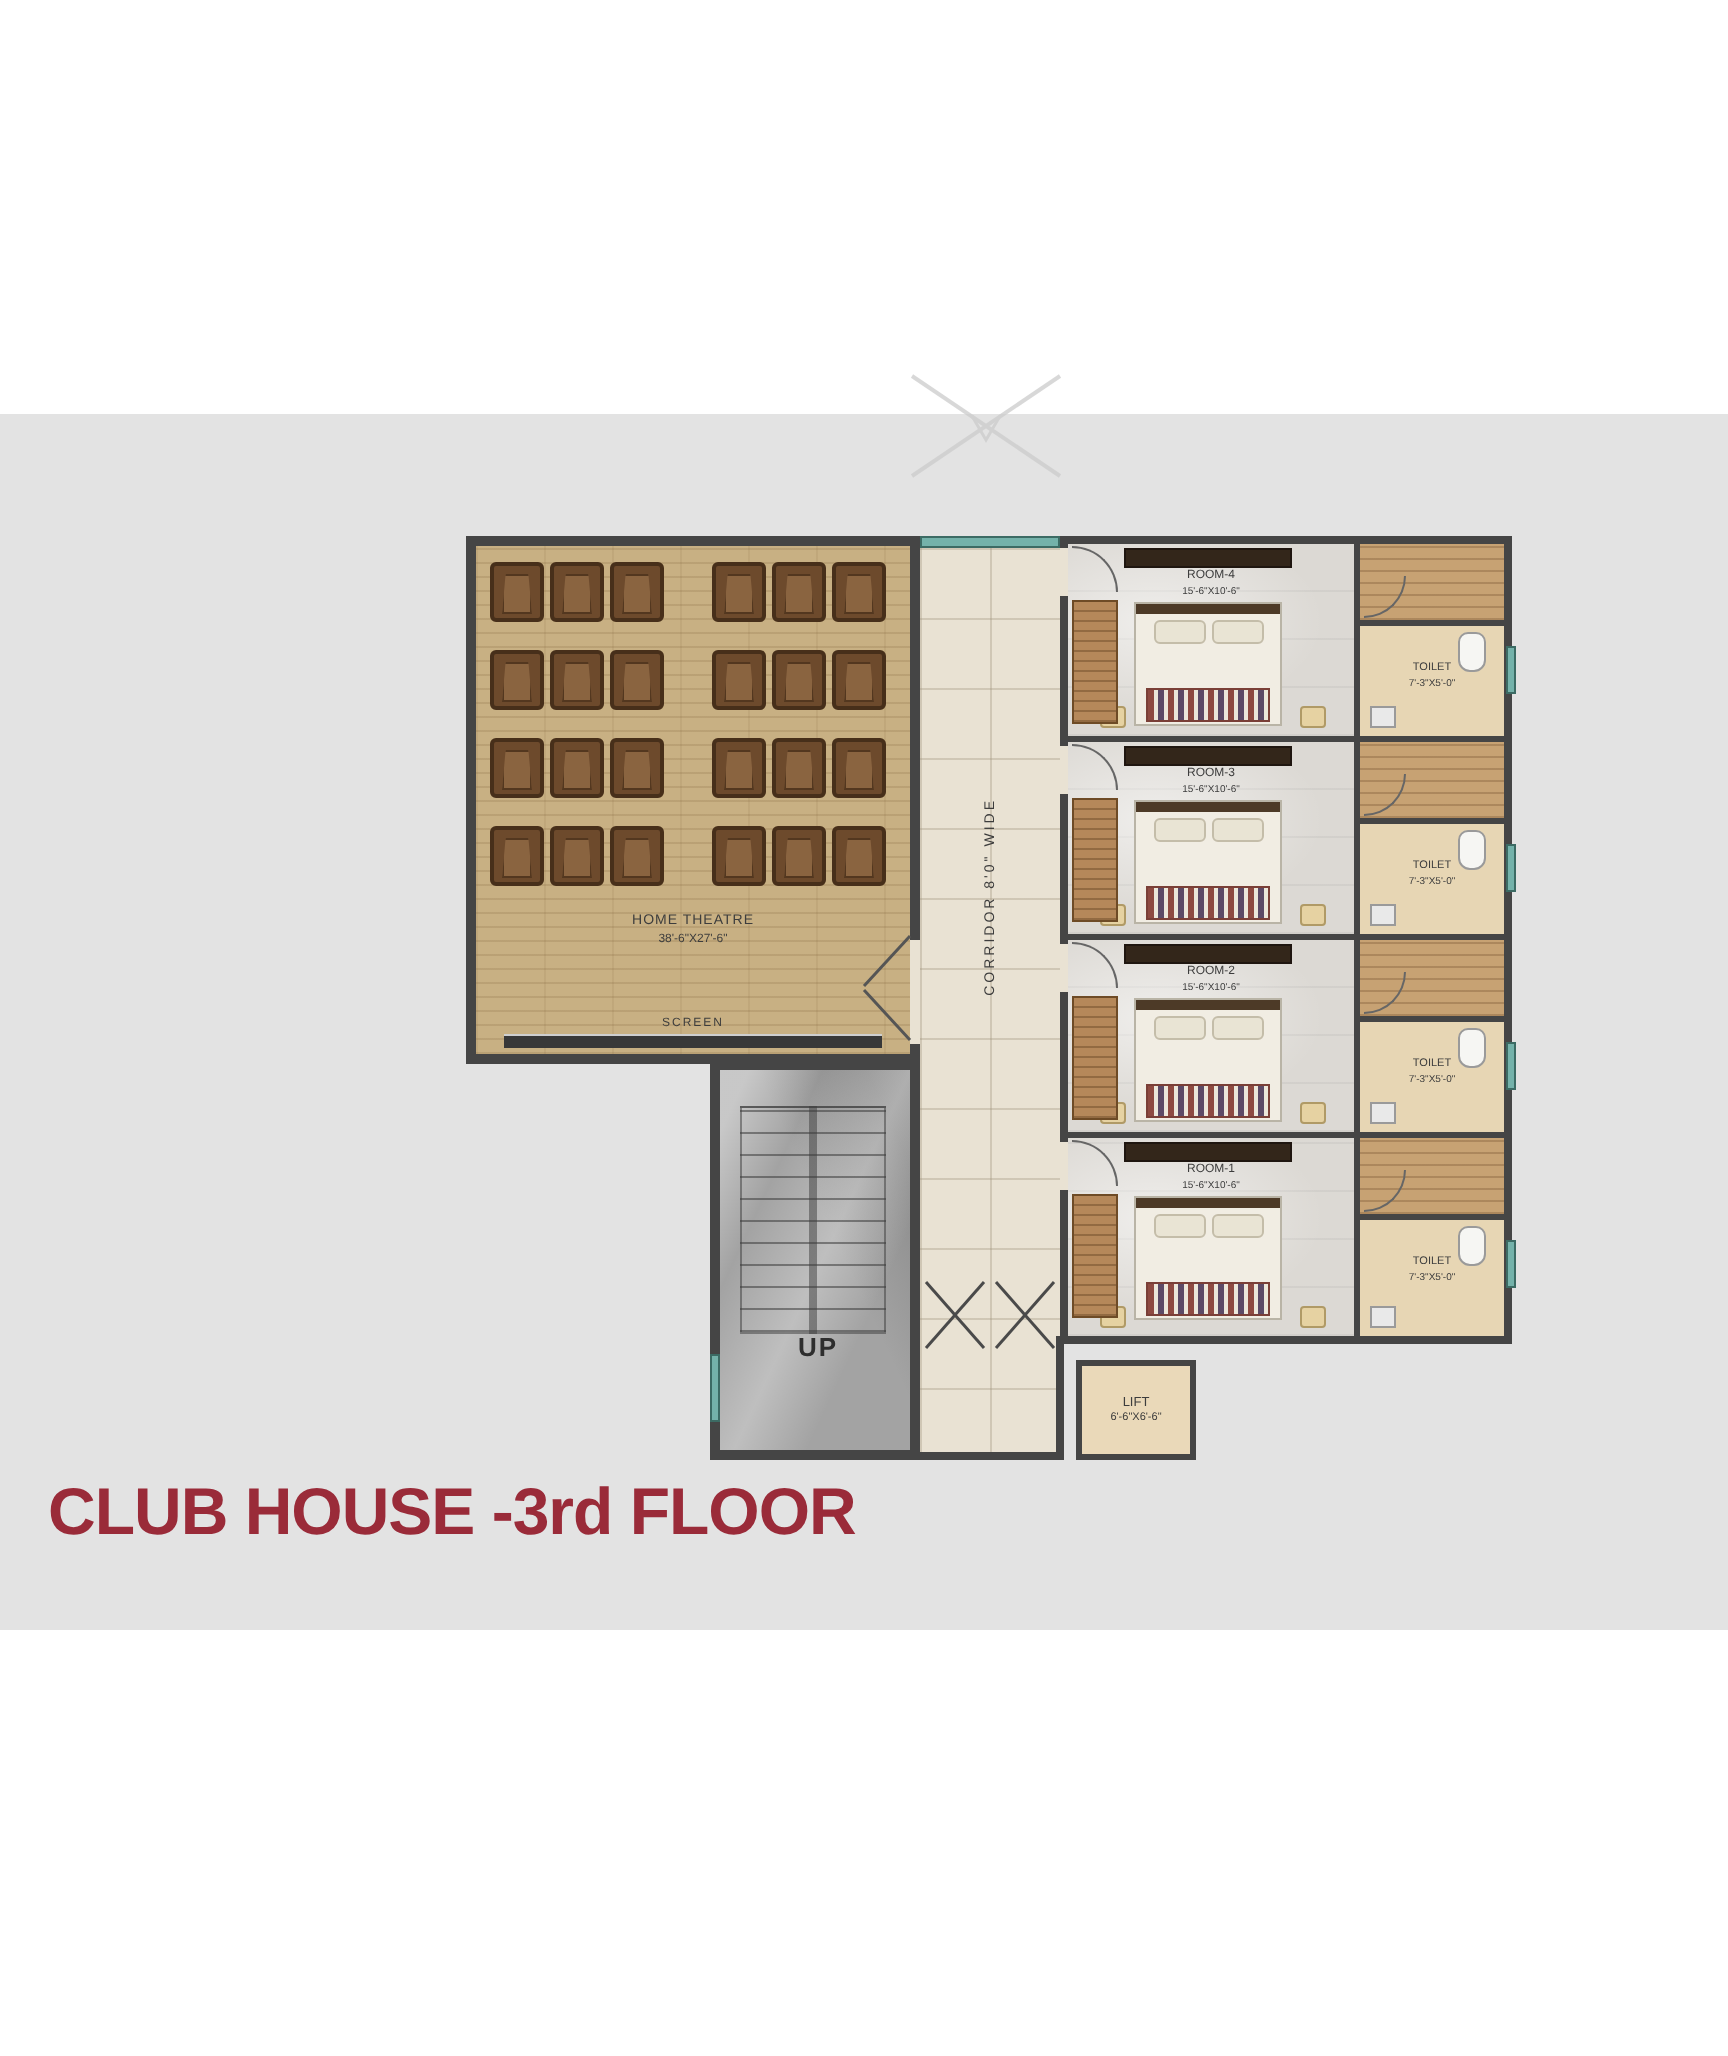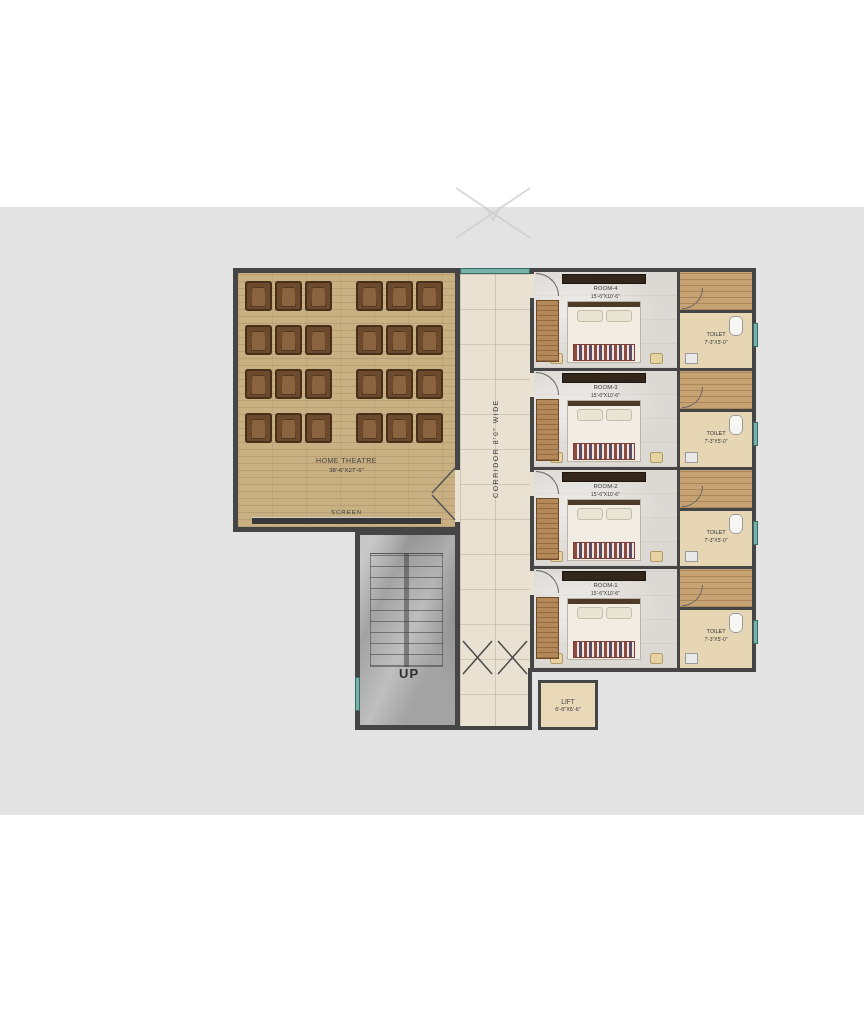--- a/index.html
+++ b/index.html
@@ -314,13 +314,14 @@
           <div class="sink"></div>
           <div class="toilet-name">TOILET</div>
           <div class="toilet-dims">7'-3"X5'-0"</div>
           <div class="twin win"></div>
         </div>
       </div>
     </div>
 
   </div>
 
+  <div class="floor-title">CLUB HOUSE -3rd FLOOR</div>
 </div>
 
 </body></html>

